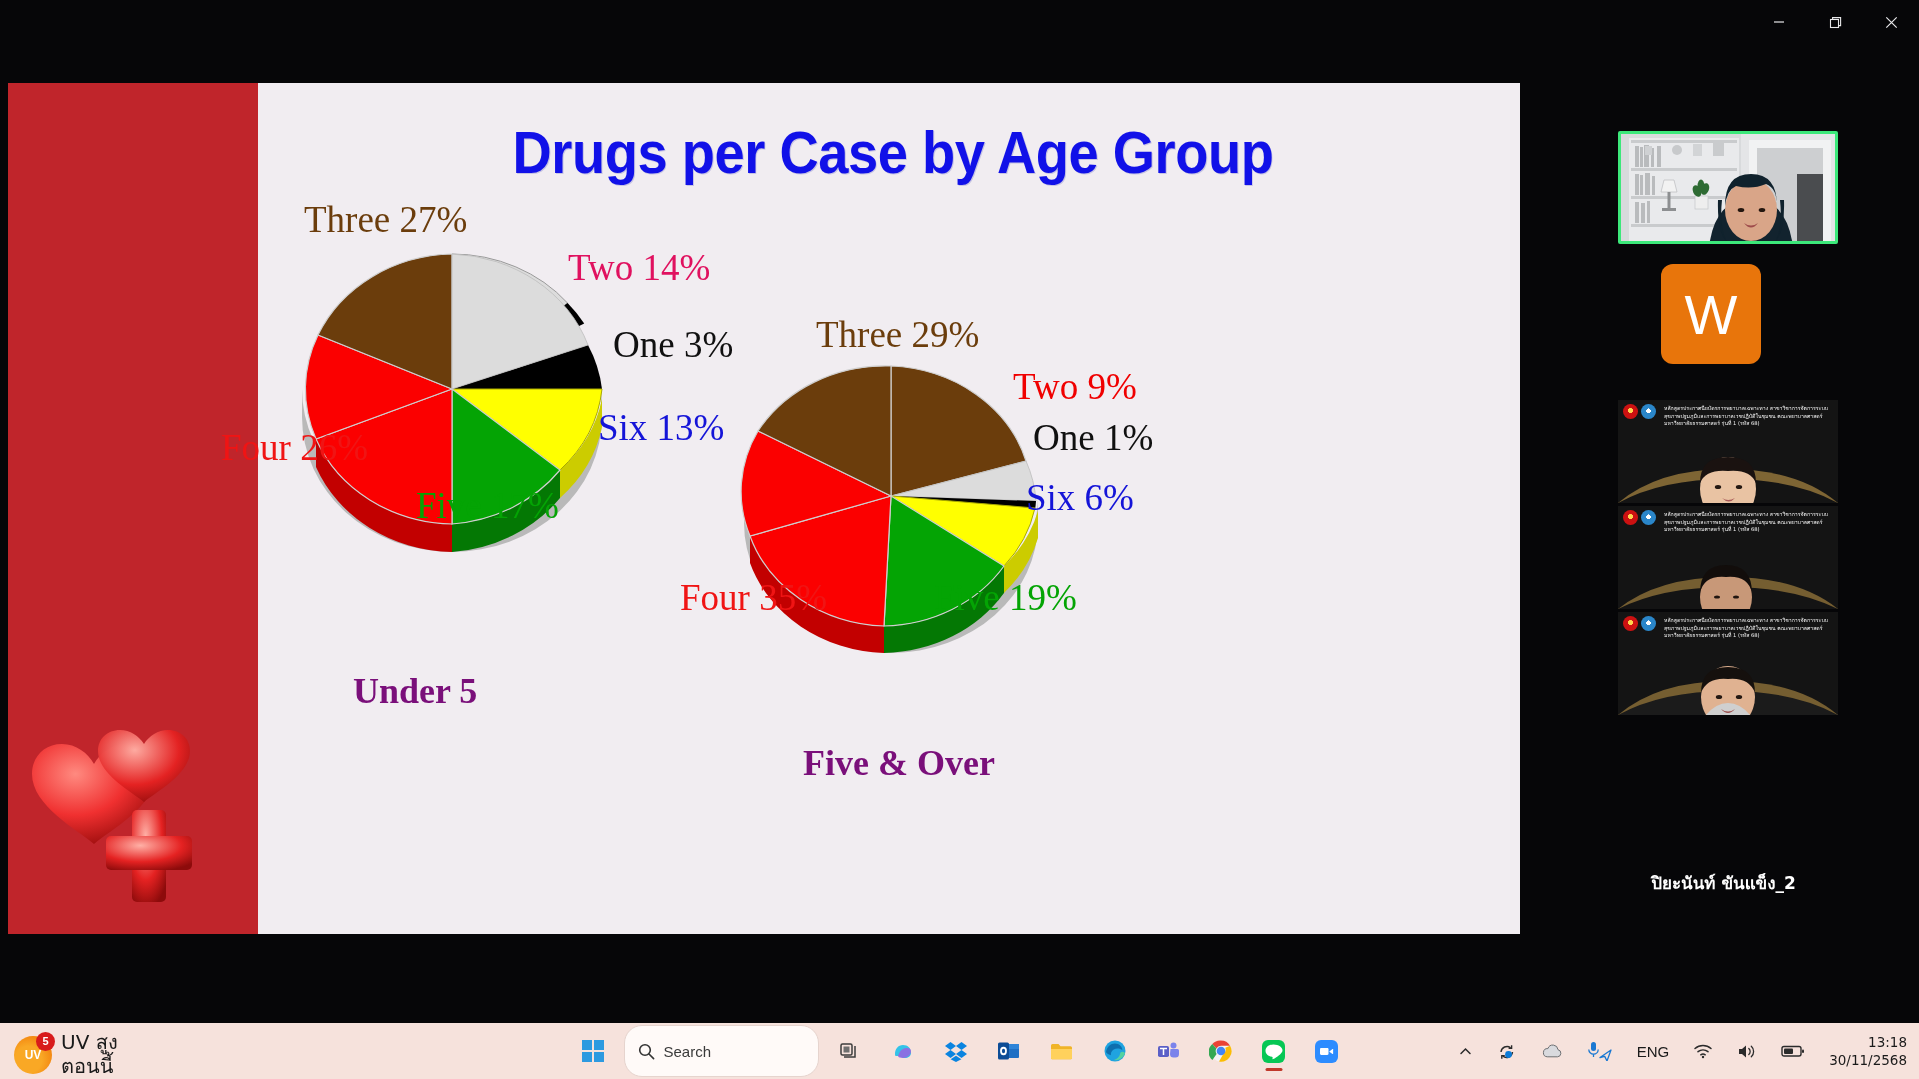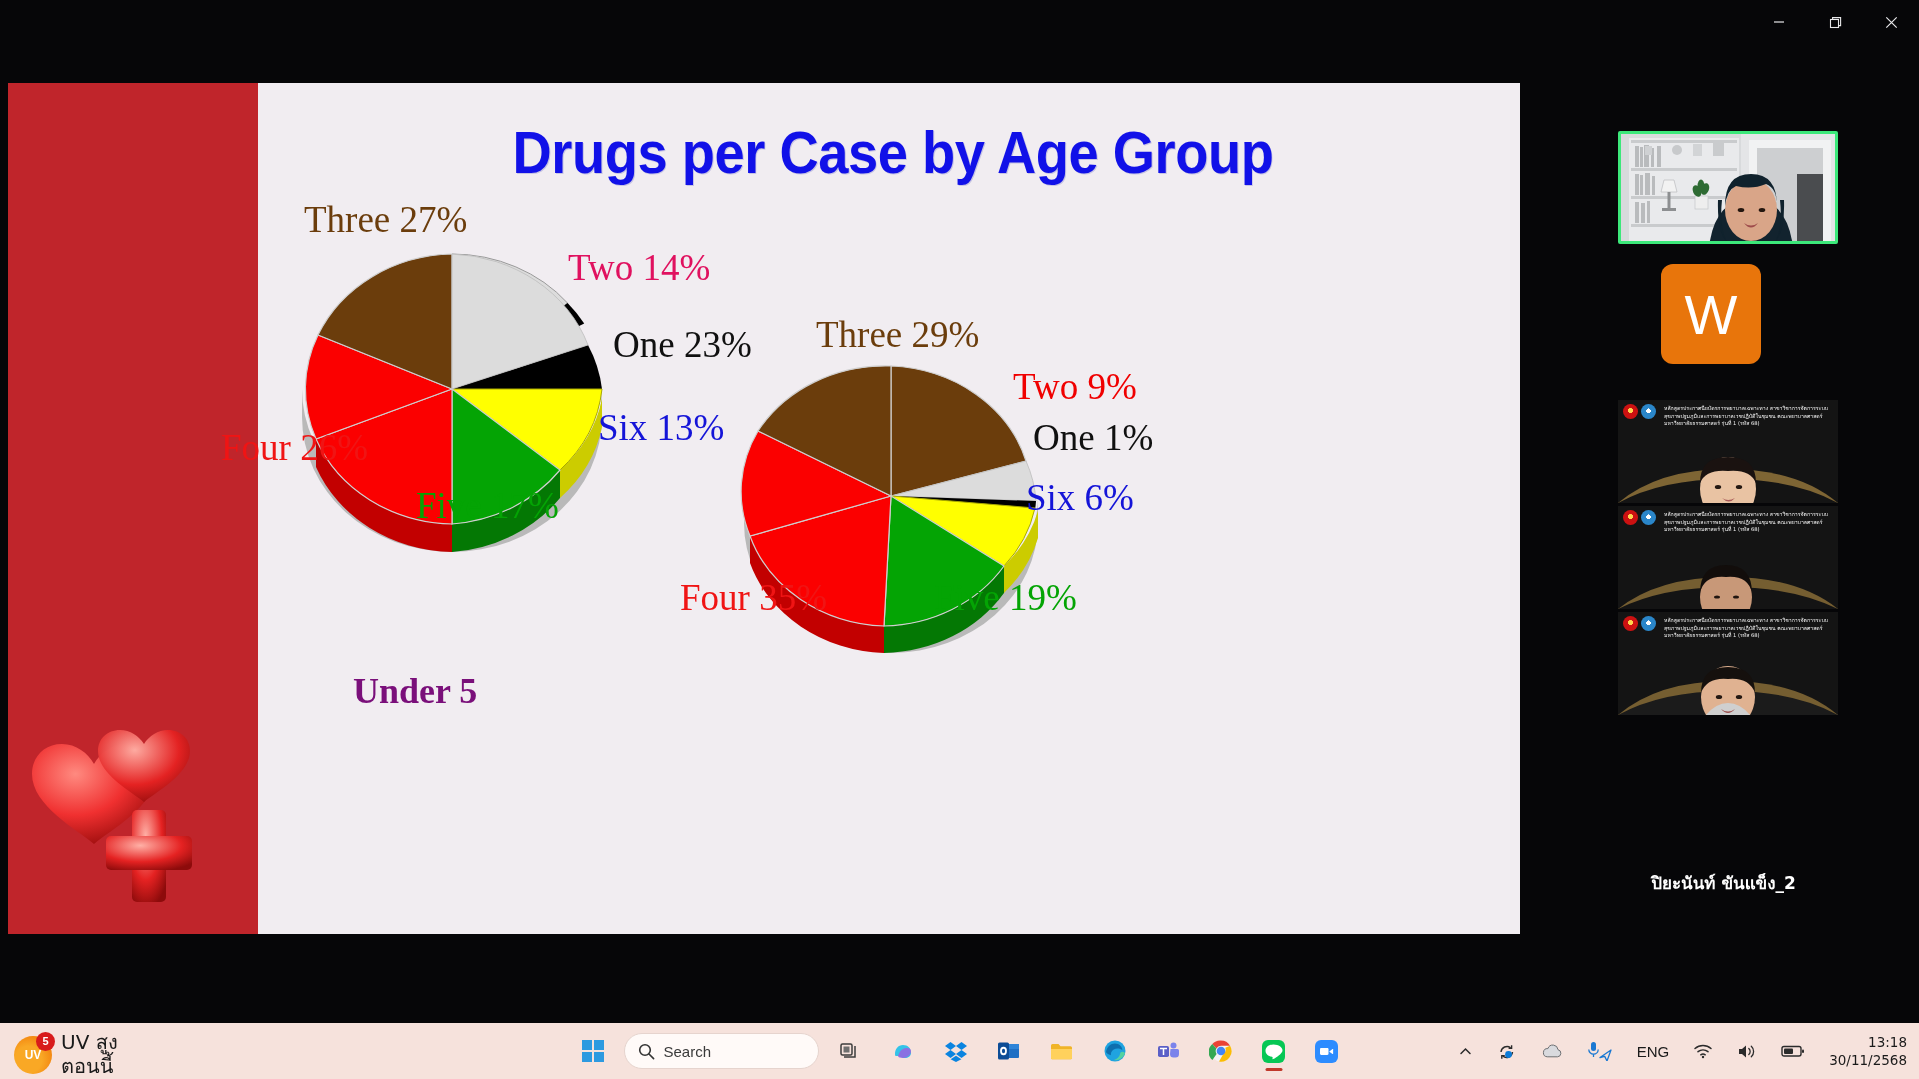--- a/index.html
+++ b/index.html
@@ -97,21 +97,21 @@
               color: #fff; font-size: 12px; font-weight: 700; }
   .uvbadge { position: absolute; top: -4px; right: -3px; width: 19px; height: 19px; border-radius: 50%;
              background: #d81b1b; color: #fff; font-size: 11px; font-weight: 700;
              display: flex; align-items: center; justify-content: center; }
   .uvtext { font-size: 20px; color: #1a1a1a; line-height: 1.18; font-family: "DejaVu Sans", sans-serif; }
 
   .tb-center { position: absolute; left: 50%; transform: translateX(-50%); display: flex; align-items: center; gap: 9px; }
   .tb-icon { width: 44px; height: 44px; display: flex; align-items: center; justify-content: center;
              border-radius: 6px; cursor: pointer; position: relative; }
   .searchbox {
-    width: 195px; height: 36px; background: #fffaf8; border-radius: 18px;
+    width: 195px; height: 52px; background: #fffaf8; border-radius: 18px;
     display: flex; align-items: center; gap: 9px; padding: 0 13px;
     border: 1px solid #e6d4ce; cursor: text;
   }
   .searchbox span { font-size: 15px; color: #3a3a3a; }
   .active-underline::after {
     content: ""; position: absolute; bottom: 2px; left: 50%; transform: translateX(-50%);
     width: 17px; height: 3px; border-radius: 2px; background: #c0392b;
   }
   .tray { position: absolute; right: 12px; display: flex; align-items: center; gap: 24px; }
   .tray-icon { display: flex; align-items: center; justify-content: center; cursor: pointer; }
@@ -201,21 +201,21 @@
           <path d="M160 150 L24 200 A150 135 0 0 1 26 96 Z" fill="#fb0000" stroke="#cfcfcf" stroke-width="1.2"></path>
 
           <path d="M160 150 L26 96 A150 135 0 0 1 160 15 Z" fill="#6b3d0c" stroke="#cfcfcf" stroke-width="1.2"></path>
 
           <path d="M160 150 L160 15 A150 135 0 0 1 296 106 Z" fill="#dcdcdc" stroke="#bdbdbd" stroke-width="0.8"></path>
         </svg>
       </div>
 
       <div class="pielabel" style="left:46px; top:118px; color:#6b3d0c;">Three 27%</div>
       <div class="pielabel" style="left:310px; top:166px; color:#e0115f;">Two 14%</div>
-      <div class="pielabel" style="left:355px; top:243px; color:#101010;">One 23%</div>
+      <div class="pielabel" style="left:355px; top:243px; color:#101010;">One 3%</div>
       <div class="pielabel" style="left:340px; top:326px; color:#1414d8;">Six 13%</div>
       <div class="pielabel" style="left:-37px; top:346px; color:#f01414;">Four 26%</div>
       <div class="pielabel" style="left:158px; top:404px; color:#04a404;">Five 17%</div>
 
       <div class="pie-wrap" style="left:478px; top:268px; width:330px; height:330px;">
         <svg viewBox="0 0 330 330" width="330" height="330">
 
           <g>
             <path d="M8 145 A147 130 0 0 0 302 145 L302 172 A147 130 0 0 1 8 172 Z" fill="#b9b9b9"></path>
             <path d="M14 185 A147 130 0 0 0 148 275 L148 302 A147 130 0 0 1 14 212 Z" fill="#c20000"></path>
@@ -241,20 +241,21 @@
       </div>
 
       <div class="pielabel" style="left:558px; top:233px; color:#6b3d0c;">Three 29%</div>
       <div class="pielabel" style="left:755px; top:285px; color:#f00000;">Two 9%</div>
       <div class="pielabel" style="left:775px; top:336px; color:#101010;">One 1%</div>
       <div class="pielabel" style="left:768px; top:396px; color:#1414d8;">Six 6%</div>
       <div class="pielabel" style="left:422px; top:496px; color:#f01414;">Four 35%</div>
       <div class="pielabel" style="left:676px; top:496px; color:#04a404;">Five 19%</div>
 
       <div class="caption" style="left:95px; top:587px;">Under 5</div>
+      <div class="caption" style="left:545px; top:659px;">Five &amp; Over</div>
 
     </div>
   </div>
 
   <div class="sidebar">
 
     <div class="tile-active">
       <svg viewBox="0 0 220 113" width="220" height="113">
         <rect width="220" height="113" fill="#d8dadc"></rect>
 

